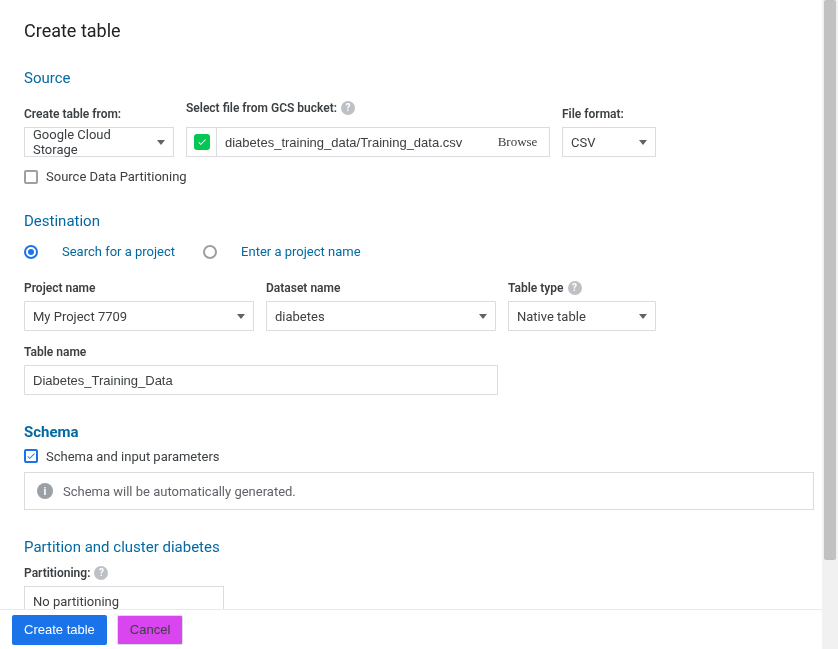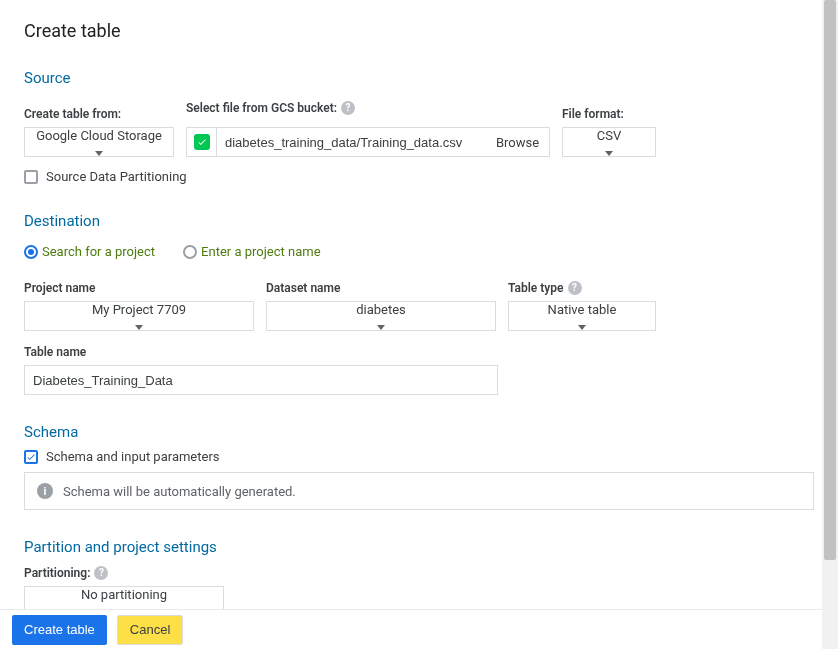--- a/index.html
+++ b/index.html
@@ -8,21 +8,21 @@
   .content { padding: 20px 24px 0 24px; height: 609px; overflow: hidden; }
   .page-title { font-size: 18px; color: #202124; font-weight: 400; margin-bottom: 28px; }
   .section-title { font-size: 15px; color: #0369a1; font-weight: 400; margin-bottom: 14px; }
   .field-row { display: flex; gap: 12px; align-items: flex-end; margin-bottom: 12px; }
   .field { display: flex; flex-direction: column; }
   .field-label { font-size: 12px; font-weight: 600; color: #3c4043; margin-bottom: 6px; display: flex; align-items: center; gap: 4px; }
   .select, .textinput, .browse-btn {
     border: 1px solid #dadce0; background: #fff; height: 30px; font-size: 13px;
     display: flex; align-items: center; padding: 0 8px; color: #3c4043;
   }
-  .select { justify-content: space-between; cursor: pointer; flex-direction: column; }
+  .select { justify-content: space-between; cursor: pointer; }
   .textinput { outline: none; }
   .browse-btn { justify-content: center; cursor: pointer; border-left: none; }
   .file-row { display: flex; margin-top: 6px; }
   .file-row .check-prefix {
     width: 30px; height: 30px; border: 1px solid #dadce0; border-right: none;
     display: flex; align-items: center; justify-content: center;
   }
   .greencheck {
     width: 16px; height: 16px; background: #00c853; border-radius: 3px;
     display: flex; align-items: center; justify-content: center;
@@ -37,52 +37,52 @@
   }
   .checkbox-row { display: flex; align-items: center; gap: 8px; font-size: 13px; color: #3c4043; margin-top: 0; margin-bottom: 28px; }
   .cb, .radio { width: 14px; height: 14px; border: 2px solid #9aa0a6; display: inline-flex; align-items: center; justify-content: center; cursor: pointer; }
   .cb { border-radius: 2px; }
   .cb.checked { border-color: #1a73e8; }
   .cb.checked svg { width: 10px; height: 10px; }
   .radio { border-radius: 50%; }
   .radio.selected { border-color: #1a73e8; }
   .radio.selected::after { content: ""; width: 6px; height: 6px; border-radius: 50%; background: #1a73e8; }
   .radio-row { display: flex; align-items: center; gap: 28px; margin-bottom: 22px; }
-  .radio-option { display: flex; align-items: center; gap: 4px; font-size: 13px; color: #4d7c0f; cursor: pointer; }
+  .radio-option { display: flex; align-items: center; gap: 24px; font-size: 13px; color: #0369a1; cursor: pointer; }
   .schema-info {
     border: 1px solid #dadce0; padding: 10px 12px; display: flex; align-items: center; gap: 10px;
     font-size: 13px; color: #5f6368; margin-top: 8px; margin-bottom: 28px;
   }
   .info-icon {
     width: 16px; height: 16px; border-radius: 50%; background: #9aa0a6; color: #fff;
     display: flex; align-items: center; justify-content: center; font-size: 11px; font-weight: 700;
   }
   .sub-label { font-size: 13px; color: #3c4043; margin-bottom: 2px; }
   .footer {
     position: absolute; left: 0; right: 0; bottom: 0; height: 40px;
     border-top: 1px solid #e8eaed; display: flex; align-items: center; padding: 0 12px; gap: 10px;
     background: #fff;
   }
   .btn-primary {
     background: #1a73e8; color: #fff; border: none; height: 30px; padding: 0 12px;
     font-size: 13px; border-radius: 2px; cursor: pointer;
   }
   .btn-secondary {
-    background: #fde047; color: #3c4043; border: 1px solid #dadce0; height: 30px; padding: 0 12px;
+    background: #d946ef; color: #3c4043; border: 1px solid #dadce0; height: 30px; padding: 0 12px;
     font-size: 13px; border-radius: 2px; cursor: pointer;
   }
   .scroll-track {
     position: absolute; right: 0; top: 0; width: 16px; height: 649px; background: #f1f1f1;
   }
   .scroll-thumb {
     position: absolute; left: 2px; right: 2px; top: 0; height: 560px; background: #c1c1c1; border-radius: 2px;
   }
   .dest-grid { display: flex; gap: 12px; margin-bottom: 14px; }
   .w-src-select { width: 150px; }
-  .w-browse { width: 64px; }
+  .w-browse { width: 64px; font-family: Liberation Serif, serif; }
   .w-format { width: 94px; }
   .w-project { width: 230px; }
   .w-dataset { width: 230px; }
   .w-tabletype { width: 148px; }
   .w-tablename { width: 474px; }
   .w-partition { width: 200px; }
   .w-filegroup { width: 364px; }
   .gap-lg { margin-bottom: 28px; }
 </style>
 </head>
@@ -167,35 +167,35 @@
           <span>Native table</span>
           <span class="caret"></span>
         </div>
       </div>
     </div>
     <div class="field gap-lg">
       <div class="field-label">Table name</div>
       <input class="textinput w-tablename" value="Diabetes_Training_Data" style="">
     </div>
 
-    <div class="section-title" style="margin-bottom:8px;">Schema</div>
-    <div style="display:flex;align-items:flex-end;gap:8px;">
+    <div class="section-title" style="margin-bottom:8px;font-weight:bold;">Schema</div>
+    <div style="display:flex;align-items:flex-start;gap:8px;">
       <span class="cb checked">
         <svg viewBox="0 0 24 24">
             <path fill="#1a73e8" d="M9 16.2 4.8 12l-1.4 1.4L9 19 21 7l-1.4-1.4z"></path>
           </svg>
       </span>
       <span style="font-size:13px;">Schema and input parameters</span>
     </div>
     <div class="schema-info">
       <span class="info-icon">i</span>
       <span>Schema will be automatically generated.</span>
     </div>
 
-    <div class="section-title" style="margin-bottom:10px;">Partition and project settings</div>
+    <div class="section-title" style="margin-bottom:10px;">Partition and cluster diabetes</div>
     <div class="field">
       <div class="field-label">
         <span>Partitioning:</span>
         <span class="help-icon">?</span>
       </div>
       <div class="select w-partition">
         <span>No partitioning</span>
 
       </div>
     </div>

